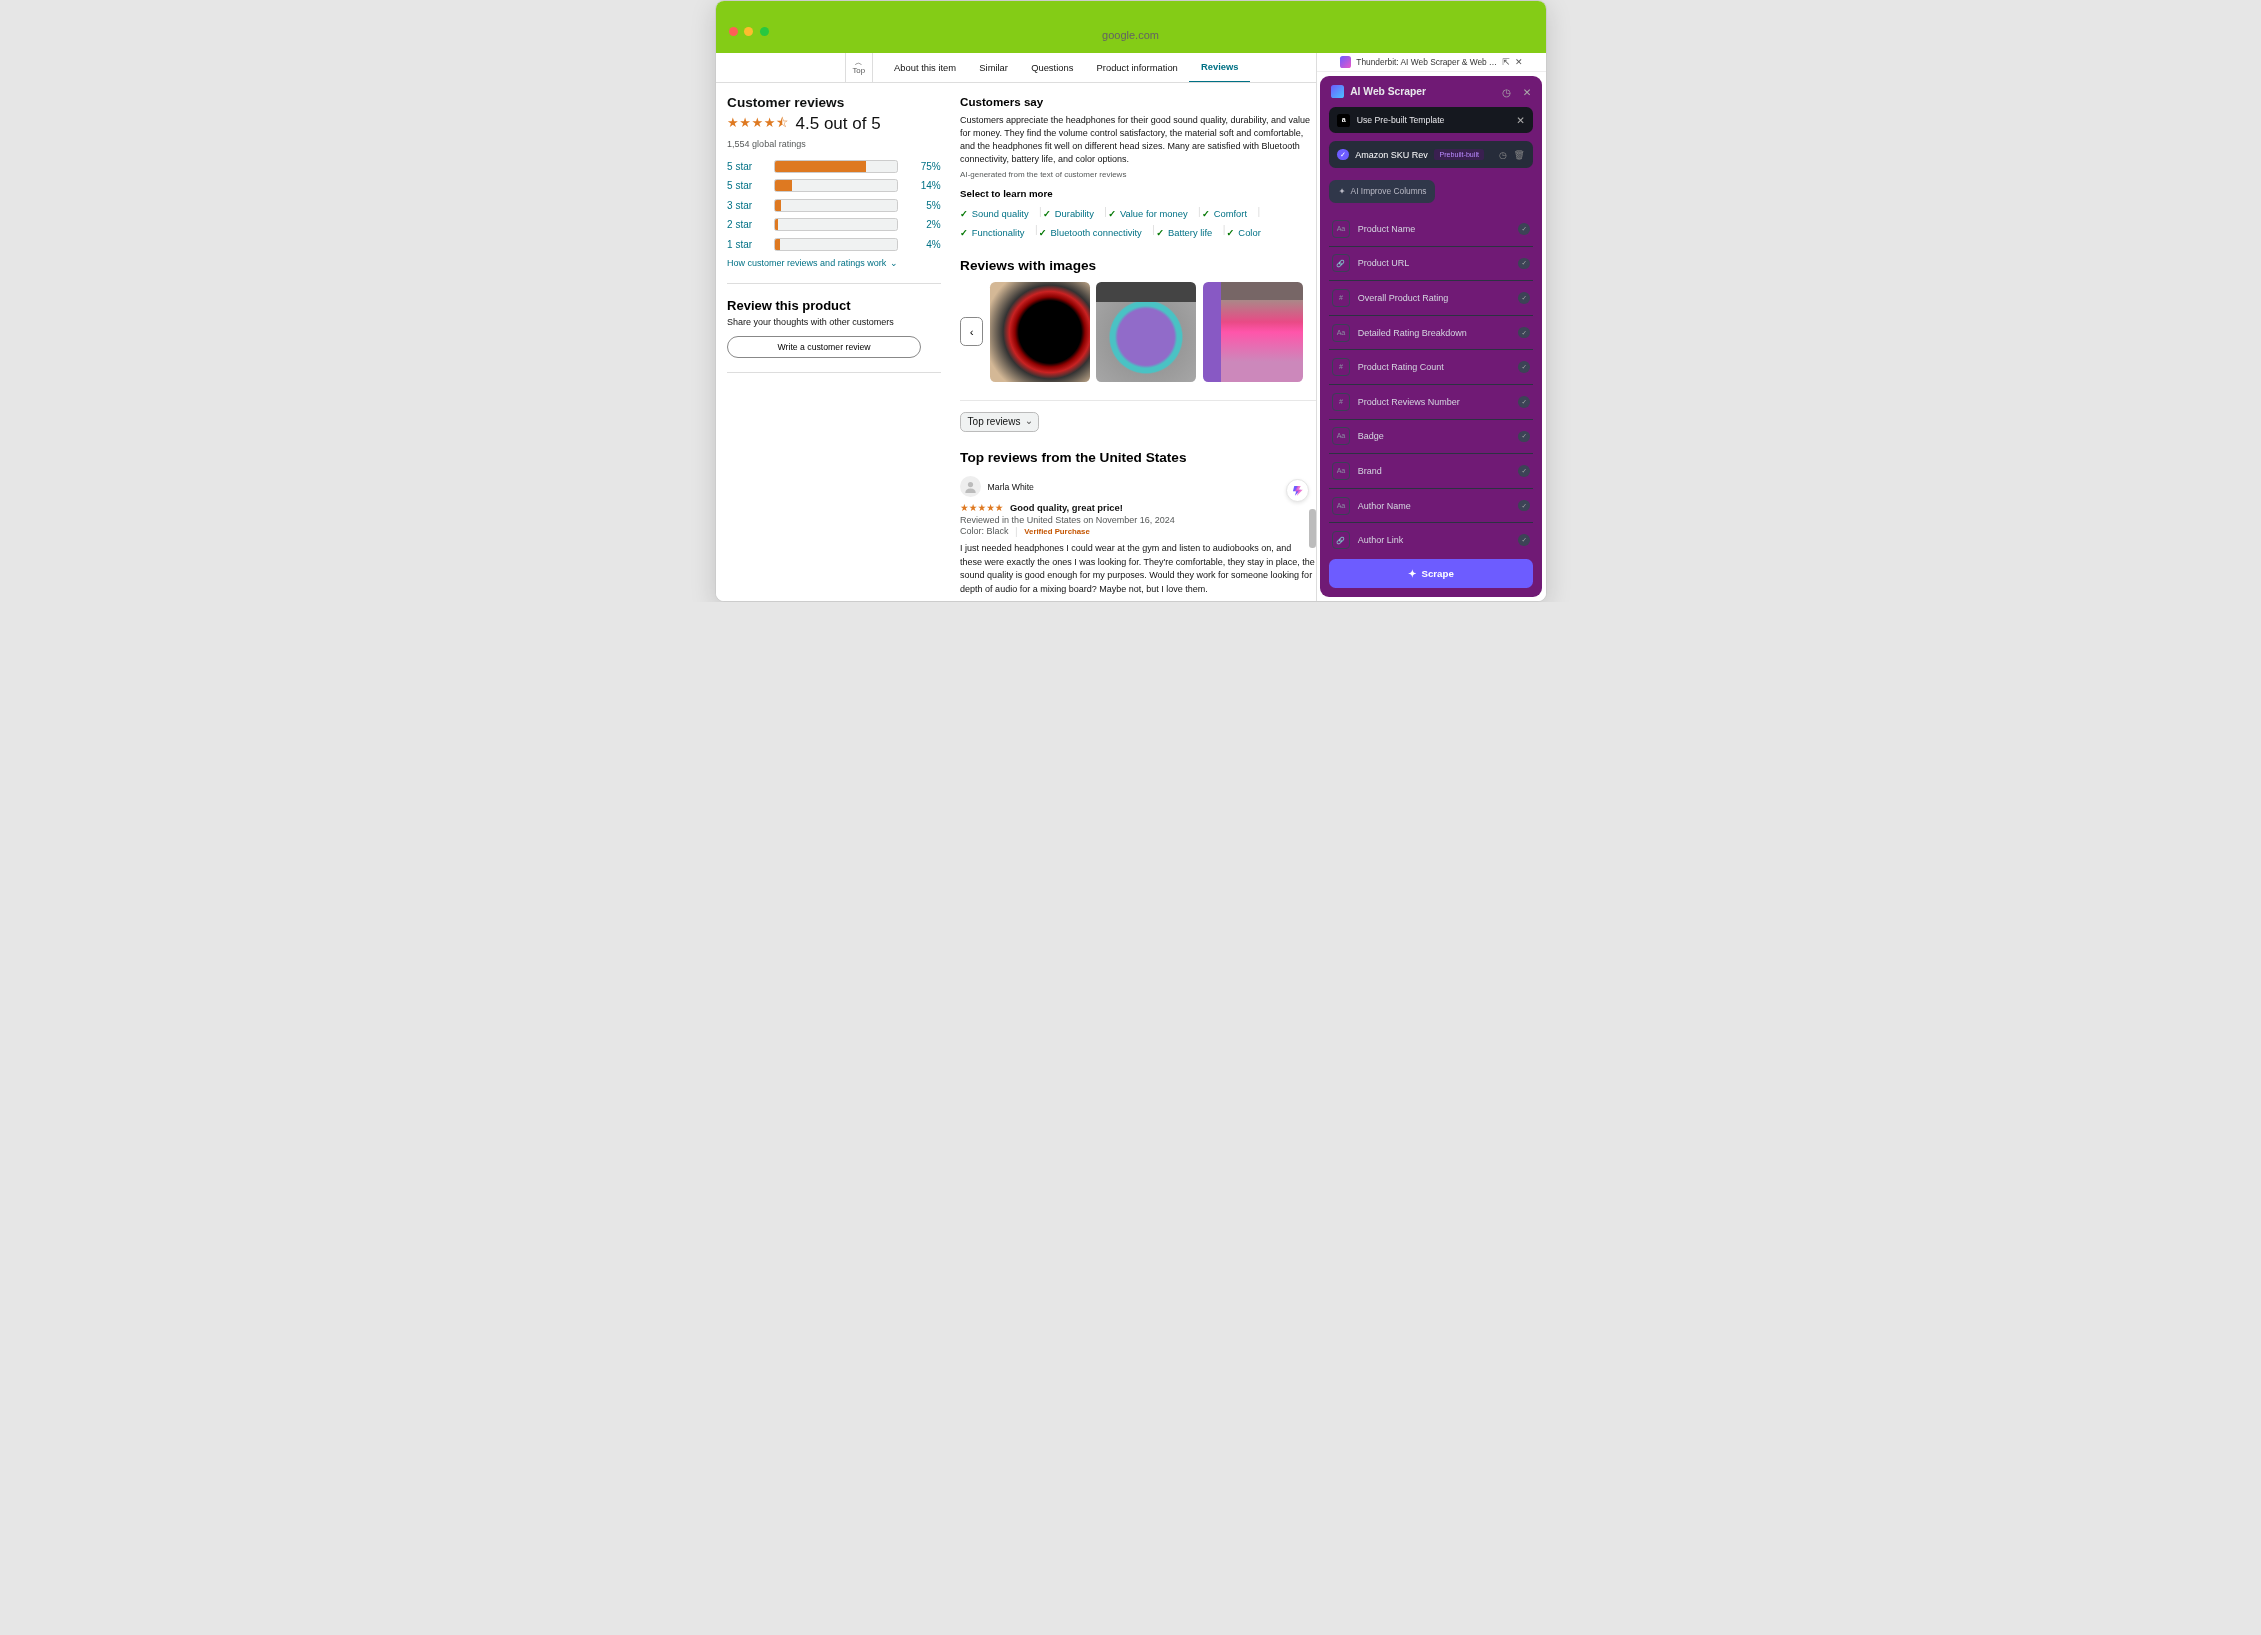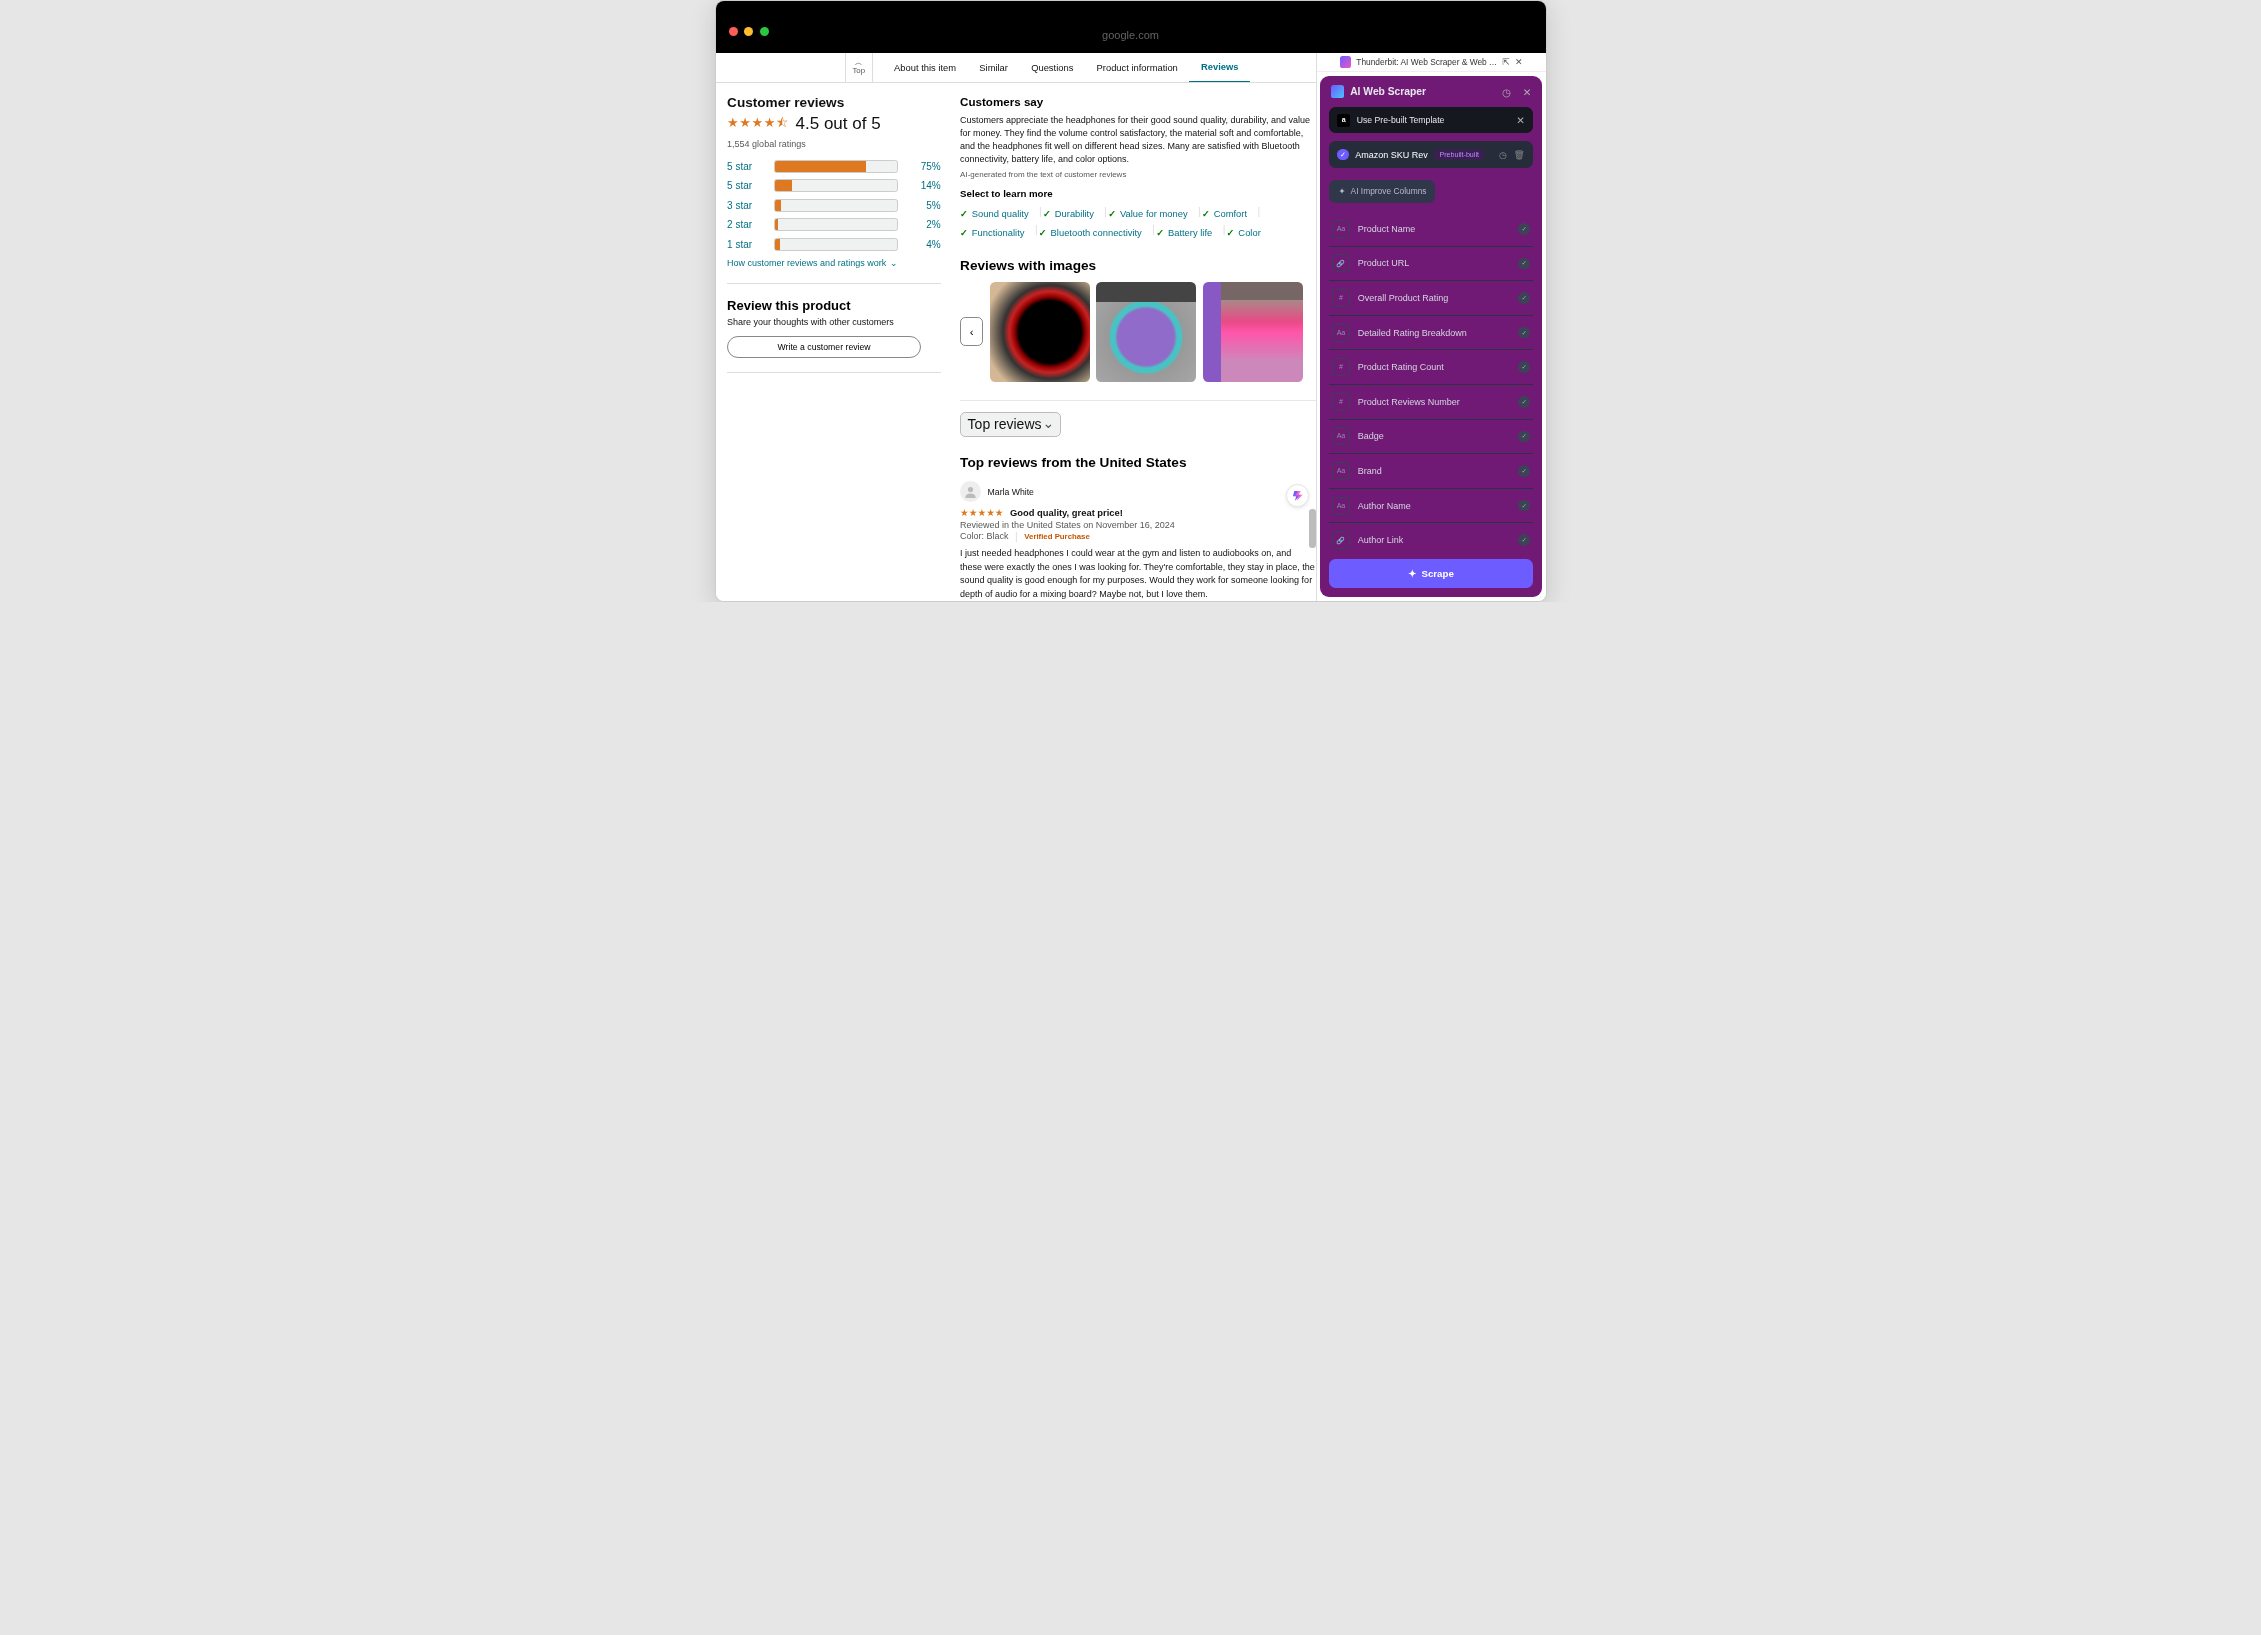--- a/index.html
+++ b/index.html
@@ -1,18 +1,18 @@
 <!DOCTYPE html>
 <html style="font-size:10.3px"><head>
 <meta charset="utf-8">
 <style>
 * { margin: 0; padding: 0; box-sizing: border-box; }
 body { font-family: -apple-system, "Amazon Ember", Arial, sans-serif; background: #e6e6e6; }
 .browser-window { width: 832px; height: 602px; margin: 0 auto; background: #fff; border-radius: 9px; overflow: hidden; display: flex; flex-direction: column; box-shadow: 0 6.5px 26px rgba(0,0,0,0.15); border: 0.6px solid #ccc; }
-.browser-chrome { height: 52px; background: #000000; position: relative; display: flex; align-items: center; }
+.browser-chrome { height: 52px; background: #84cc16; position: relative; display: flex; align-items: center; }
 .traffic-lights { position: absolute; left: 13px; top: 26px; display: flex; gap: 6.5px; }
 .tl { width: 9px; height: 9px; border-radius: 50%; }
 .tl.red { background: #ff5f57; }
 .tl.yellow { background: #febc2e; }
 .tl.green { background: #28c840; }
 .url-bar { width: 100%; text-align: center; color: #636363; font-size: 11px; font-weight: 500; padding-top: 16px; }
 .content-area { flex: 1; display: flex; overflow: hidden; }
 .main-page { flex: 1; overflow: hidden; background: #fff; position: relative; }
 .sidepanel { width: 230px; background: #fff; border-left: 0.6px solid #ddd; display: flex; flex-direction: column; }
 
@@ -57,21 +57,21 @@
 
 .rwi-title { font-size: 13.6px; font-weight: 700; margin: 17px 0 9px; }
 .img-carousel { display: flex; align-items: center; gap: 6.5px; }
 .car-arrow { width: 23px; height: 28.5px; border: 0.6px solid #888; border-radius: 5.2px; background: #fff; display: flex; align-items: center; justify-content: center; font-size: 11.6px; cursor: pointer; }
 .rimg { width: 100px; height: 100px; border-radius: 5.2px; flex-shrink: 0; }
 .rimg1 { background: radial-gradient(circle at 60% 50%, #000 0%, #000 40%, #8b0000 45%, #c92222 52%, #333 60%, #d4b896 85%); }
 .rimg2 { background: linear-gradient(#444 0%, #444 20%, transparent 20%), radial-gradient(circle at 50% 55%, #916bc9 0%, #916bc9 38%, #4ac2c4 42%, #4ac2c4 48%, #999 50%, #aaa 100%); }
 .rimg3 { background: linear-gradient(90deg, #8859c4 0 18%, transparent 18%), linear-gradient(#766 0%, #766 18%, #a88 18%, #e94a86 40%, #f5a 50%, #c8b 80%); position: relative; }
 
 hr.thin { border: none; border-top: 0.6px solid #e7e7e7; margin: 18px 0 11.6px; }
-.sort-select { border: 0.6px solid #bbb; background: #f0f2f2; border-radius: 5.2px; padding: 3.2px 18px 3.2px 6.5px; font-size: 14px; color: #0f1111; position: relative; display: inline-block; cursor: pointer; }
+.sort-select { border: 0.6px solid #bbb; background: #f0f2f2; border-radius: 5.2px; padding: 3.2px 18px 3.2px 6.5px; font-size: 10px; color: #0f1111; position: relative; display: inline-block; cursor: pointer; }
 .sort-select::after { content: "⌄"; position: absolute; right: 5.2px; top: 1.3px; color: #555; }
 .tr-title { font-size: 13.6px; font-weight: 700; margin: 18px 0 11.6px; }
 .review-block { position: relative; }
 .review-head { display: flex; align-items: center; gap: 6.5px; margin-bottom: 5.2px; }
 .avatar { width: 21px; height: 21px; border-radius: 50%; background: #eee; display: flex; align-items: center; justify-content: center; color: #999; }
 .reviewer-name { font-size: 8.7px; color: #111; }
 .rev-stars-row { display: flex; align-items: center; gap: 6.5px; margin-bottom: 1.3px; }
 .rev-stars { color: #de7921; font-size: 9.7px; }
 .rev-title { font-size: 9.4px; font-weight: 700; color: #111; }
 .rev-meta { font-size: 9px; color: #565959; margin-bottom: 1.3px; }

